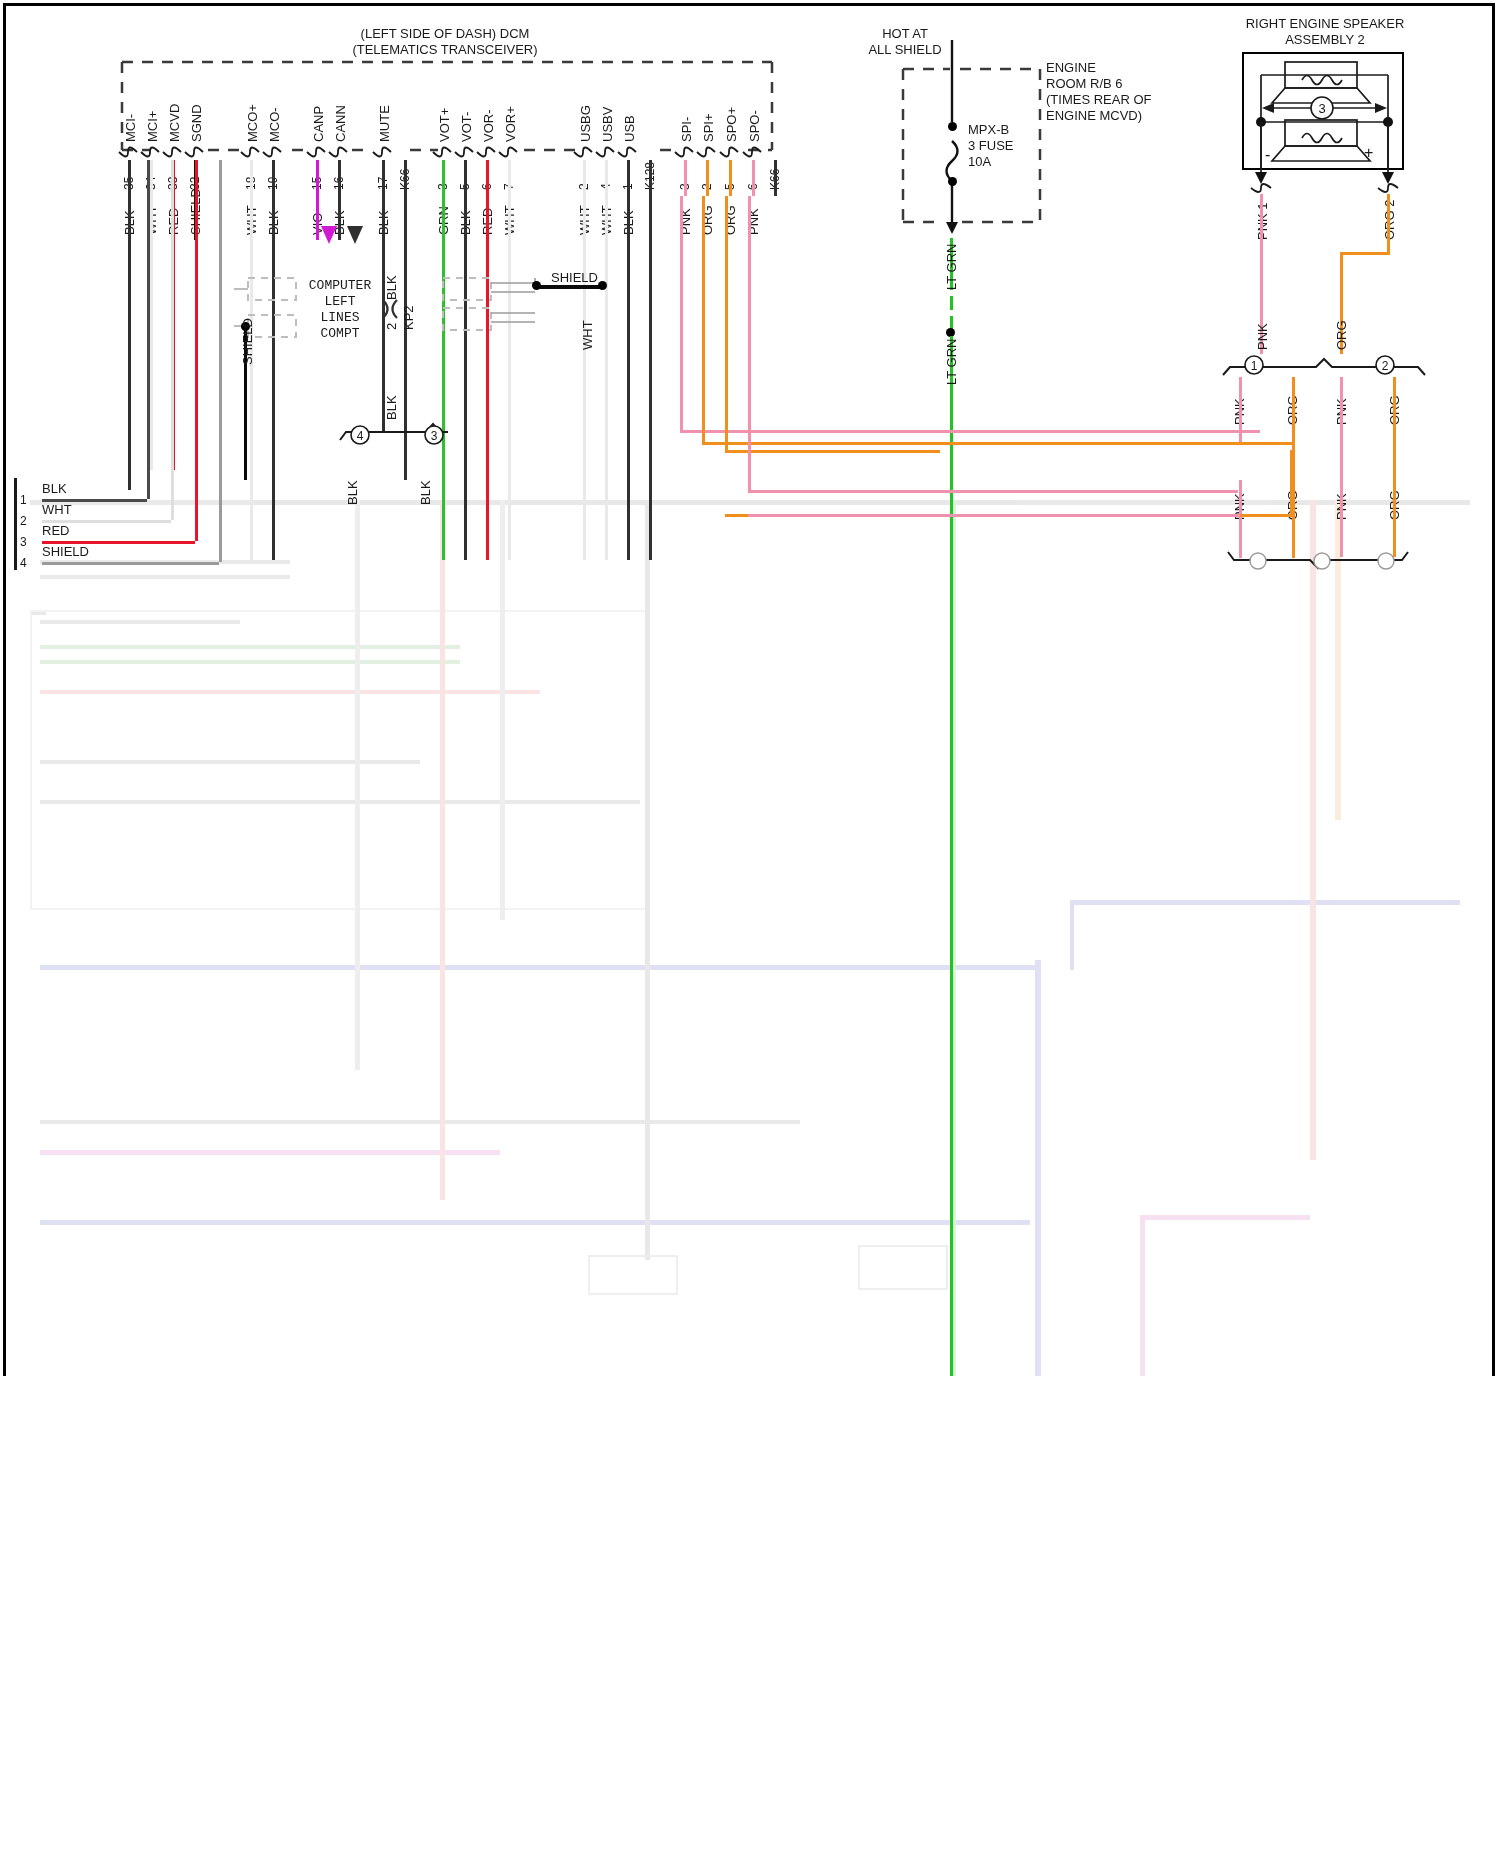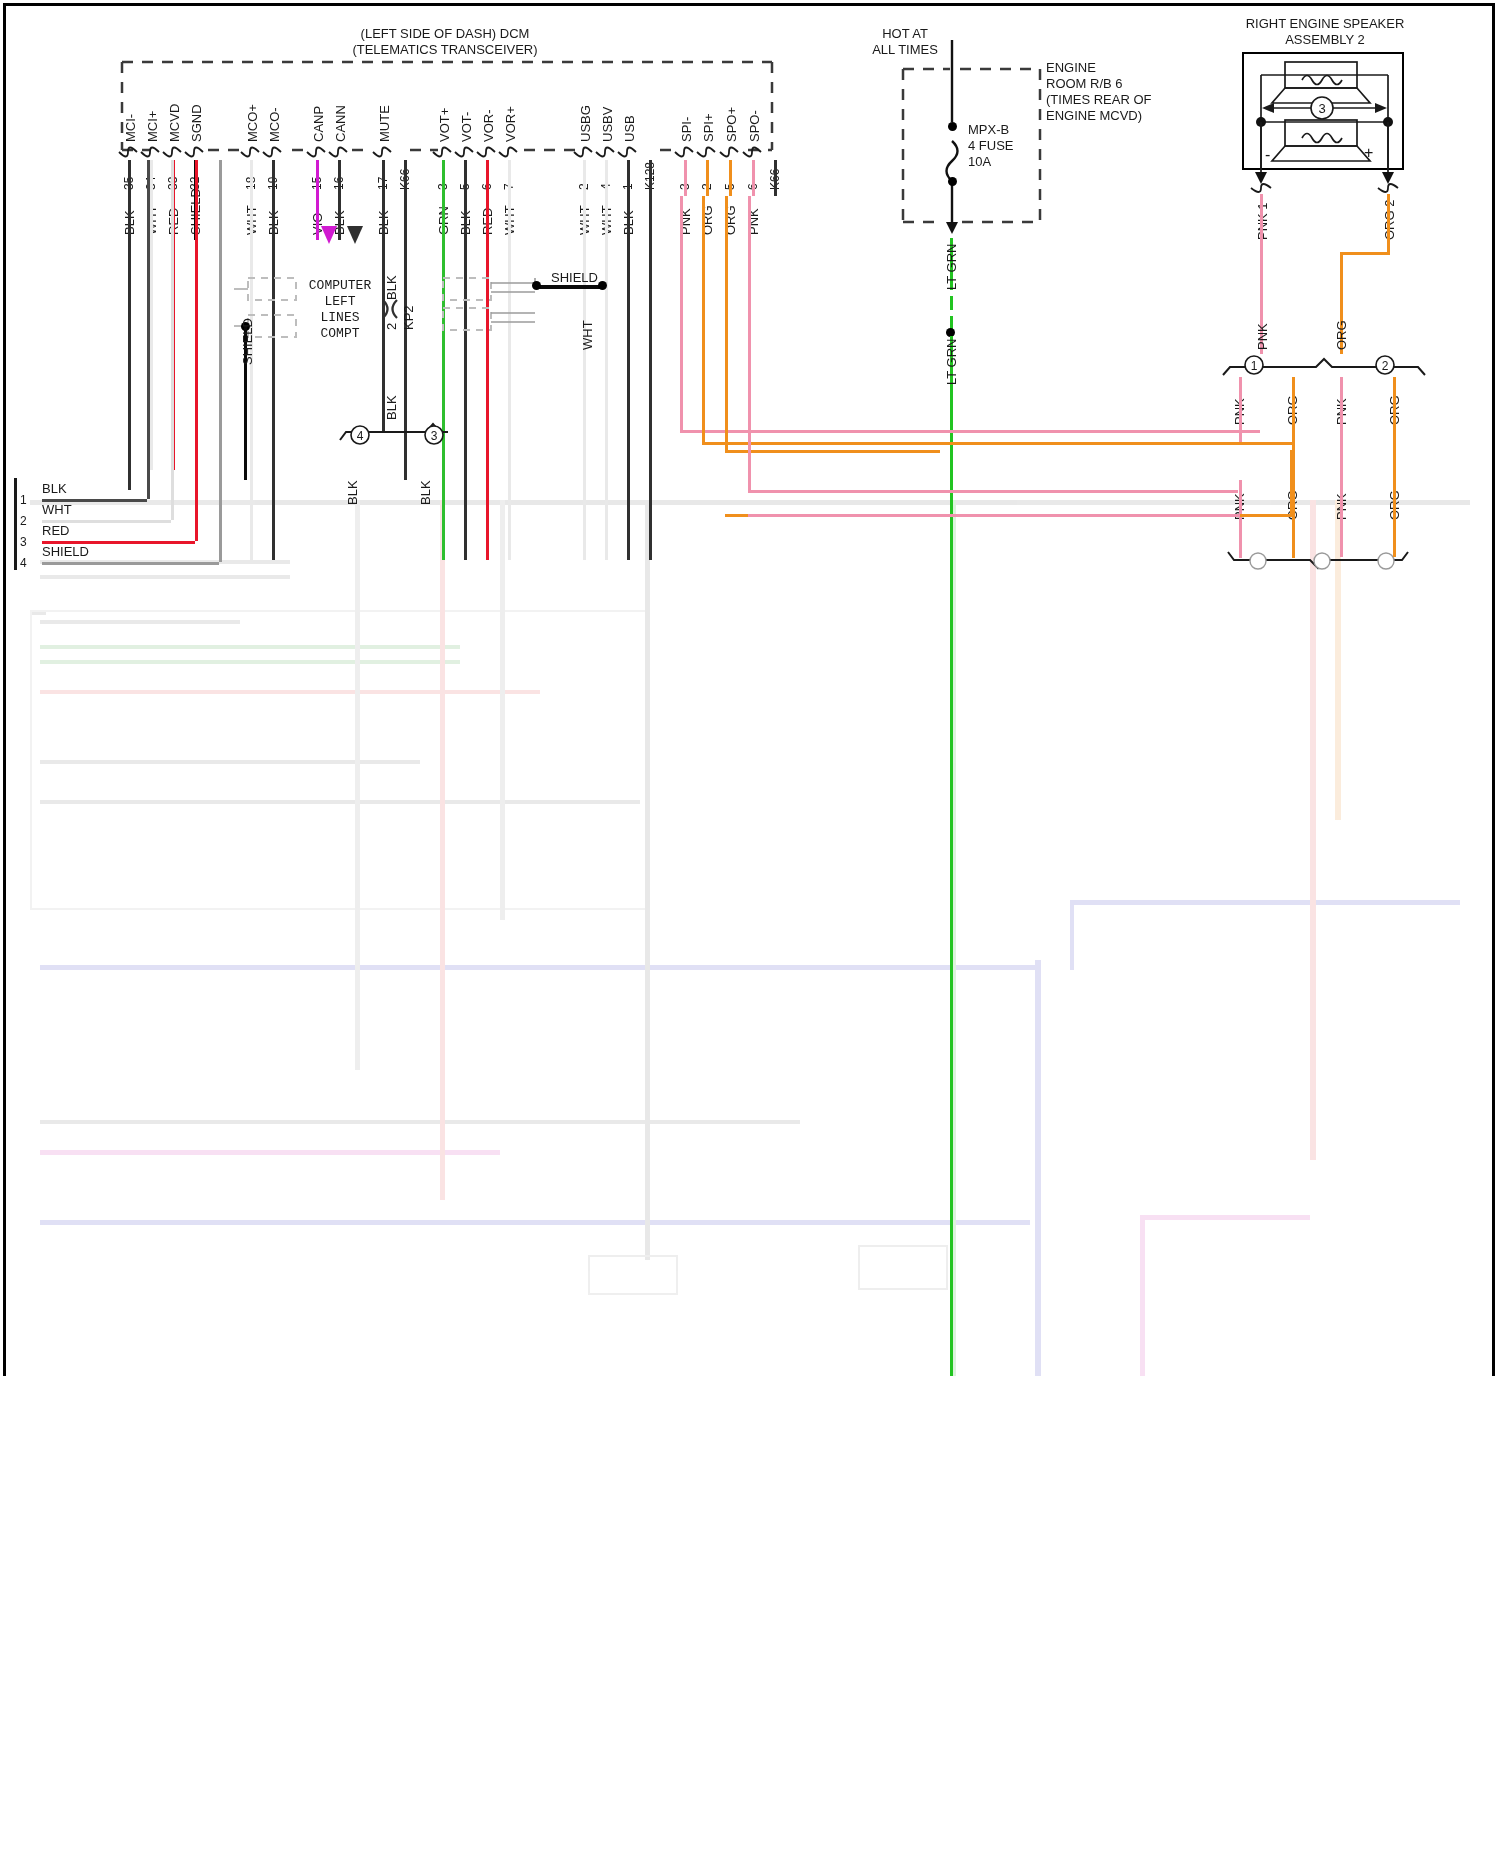--- a/index.html
+++ b/index.html
@@ -298,42 +298,42 @@
       <div class="vw" style="left: 195px; top: 160px; height: 381px; background: rgb(232, 21, 42);"></div>
       <div class="lbl" style="left: 20px; top: 556px; font-size: 12px;">4</div>
       <div class="lbl" style="left: 42px; top: 544px;">SHIELD</div>
       <div class="hw" style="left: 42px; top: 562px; width: 177px; background: rgb(154, 154, 154);"></div>
       <div class="vw" style="left: 219px; top: 160px; height: 402px; background: rgb(154, 154, 154);"></div>
       <div class="thin" style="left: 14px; top: 478px; width: 3px; height: 92px; background: rgb(26, 26, 26);"></div>
     </div>
 
   <div class="lbl c" style="left:845px;top:26px;width:120px;">
     <div>HOT AT</div>
-    <div>ALL TIMES</div>
+    <div>ALL SHIELD</div>
   </div>
 
   <svg style="left:0;top:0;width:1100px;height:240px;">
     <path d="M903 69 L950 69" stroke="#3a3a3a" stroke-width="2.5" fill="none" stroke-dasharray="11,9"></path>
     <path d="M960 69 L1040 69" stroke="#3a3a3a" stroke-width="2.5" fill="none" stroke-dasharray="11,9"></path>
     <path d="M903 69 L903 222" stroke="#3a3a3a" stroke-width="2.5" fill="none" stroke-dasharray="11,9"></path>
     <path d="M1040 69 L1040 222" stroke="#3a3a3a" stroke-width="2.5" fill="none" stroke-dasharray="11,9"></path>
     <path d="M903 222 L940 222" stroke="#3a3a3a" stroke-width="2.5" fill="none" stroke-dasharray="11,9"></path>
     <path d="M962 222 L1040 222" stroke="#3a3a3a" stroke-width="2.5" fill="none" stroke-dasharray="11,9"></path>
 
     <path d="M952 40 L952 122" stroke="#111" stroke-width="2.4" fill="none"></path>
     <path d="M952 141 q11 10 0 20 q-11 10 0 20" stroke="#111" stroke-width="2.4" fill="none"></path>
     <path d="M952 181 L952 226" stroke="#111" stroke-width="2.4" fill="none"></path>
     <polygon points="946,222 958,222 952,234" fill="#111"></polygon>
   </svg>
   <div class="dot" style="left:948px;top:122px;"></div>
   <div class="dot" style="left:948px;top:177px;"></div>
 
   <div class="lbl" style="left:968px;top:122px;">
     <div>MPX-B</div>
-    <div>4 FUSE</div>
+    <div>3 FUSE</div>
     <div>10A</div>
   </div>
 
   <div class="lbl" style="left:1046px;top:60px;">
     <div>ENGINE</div>
     <div>ROOM R/B 6</div>
     <div>(TIMES REAR OF</div>
     <div>ENGINE MCVD)</div>
   </div>
 

